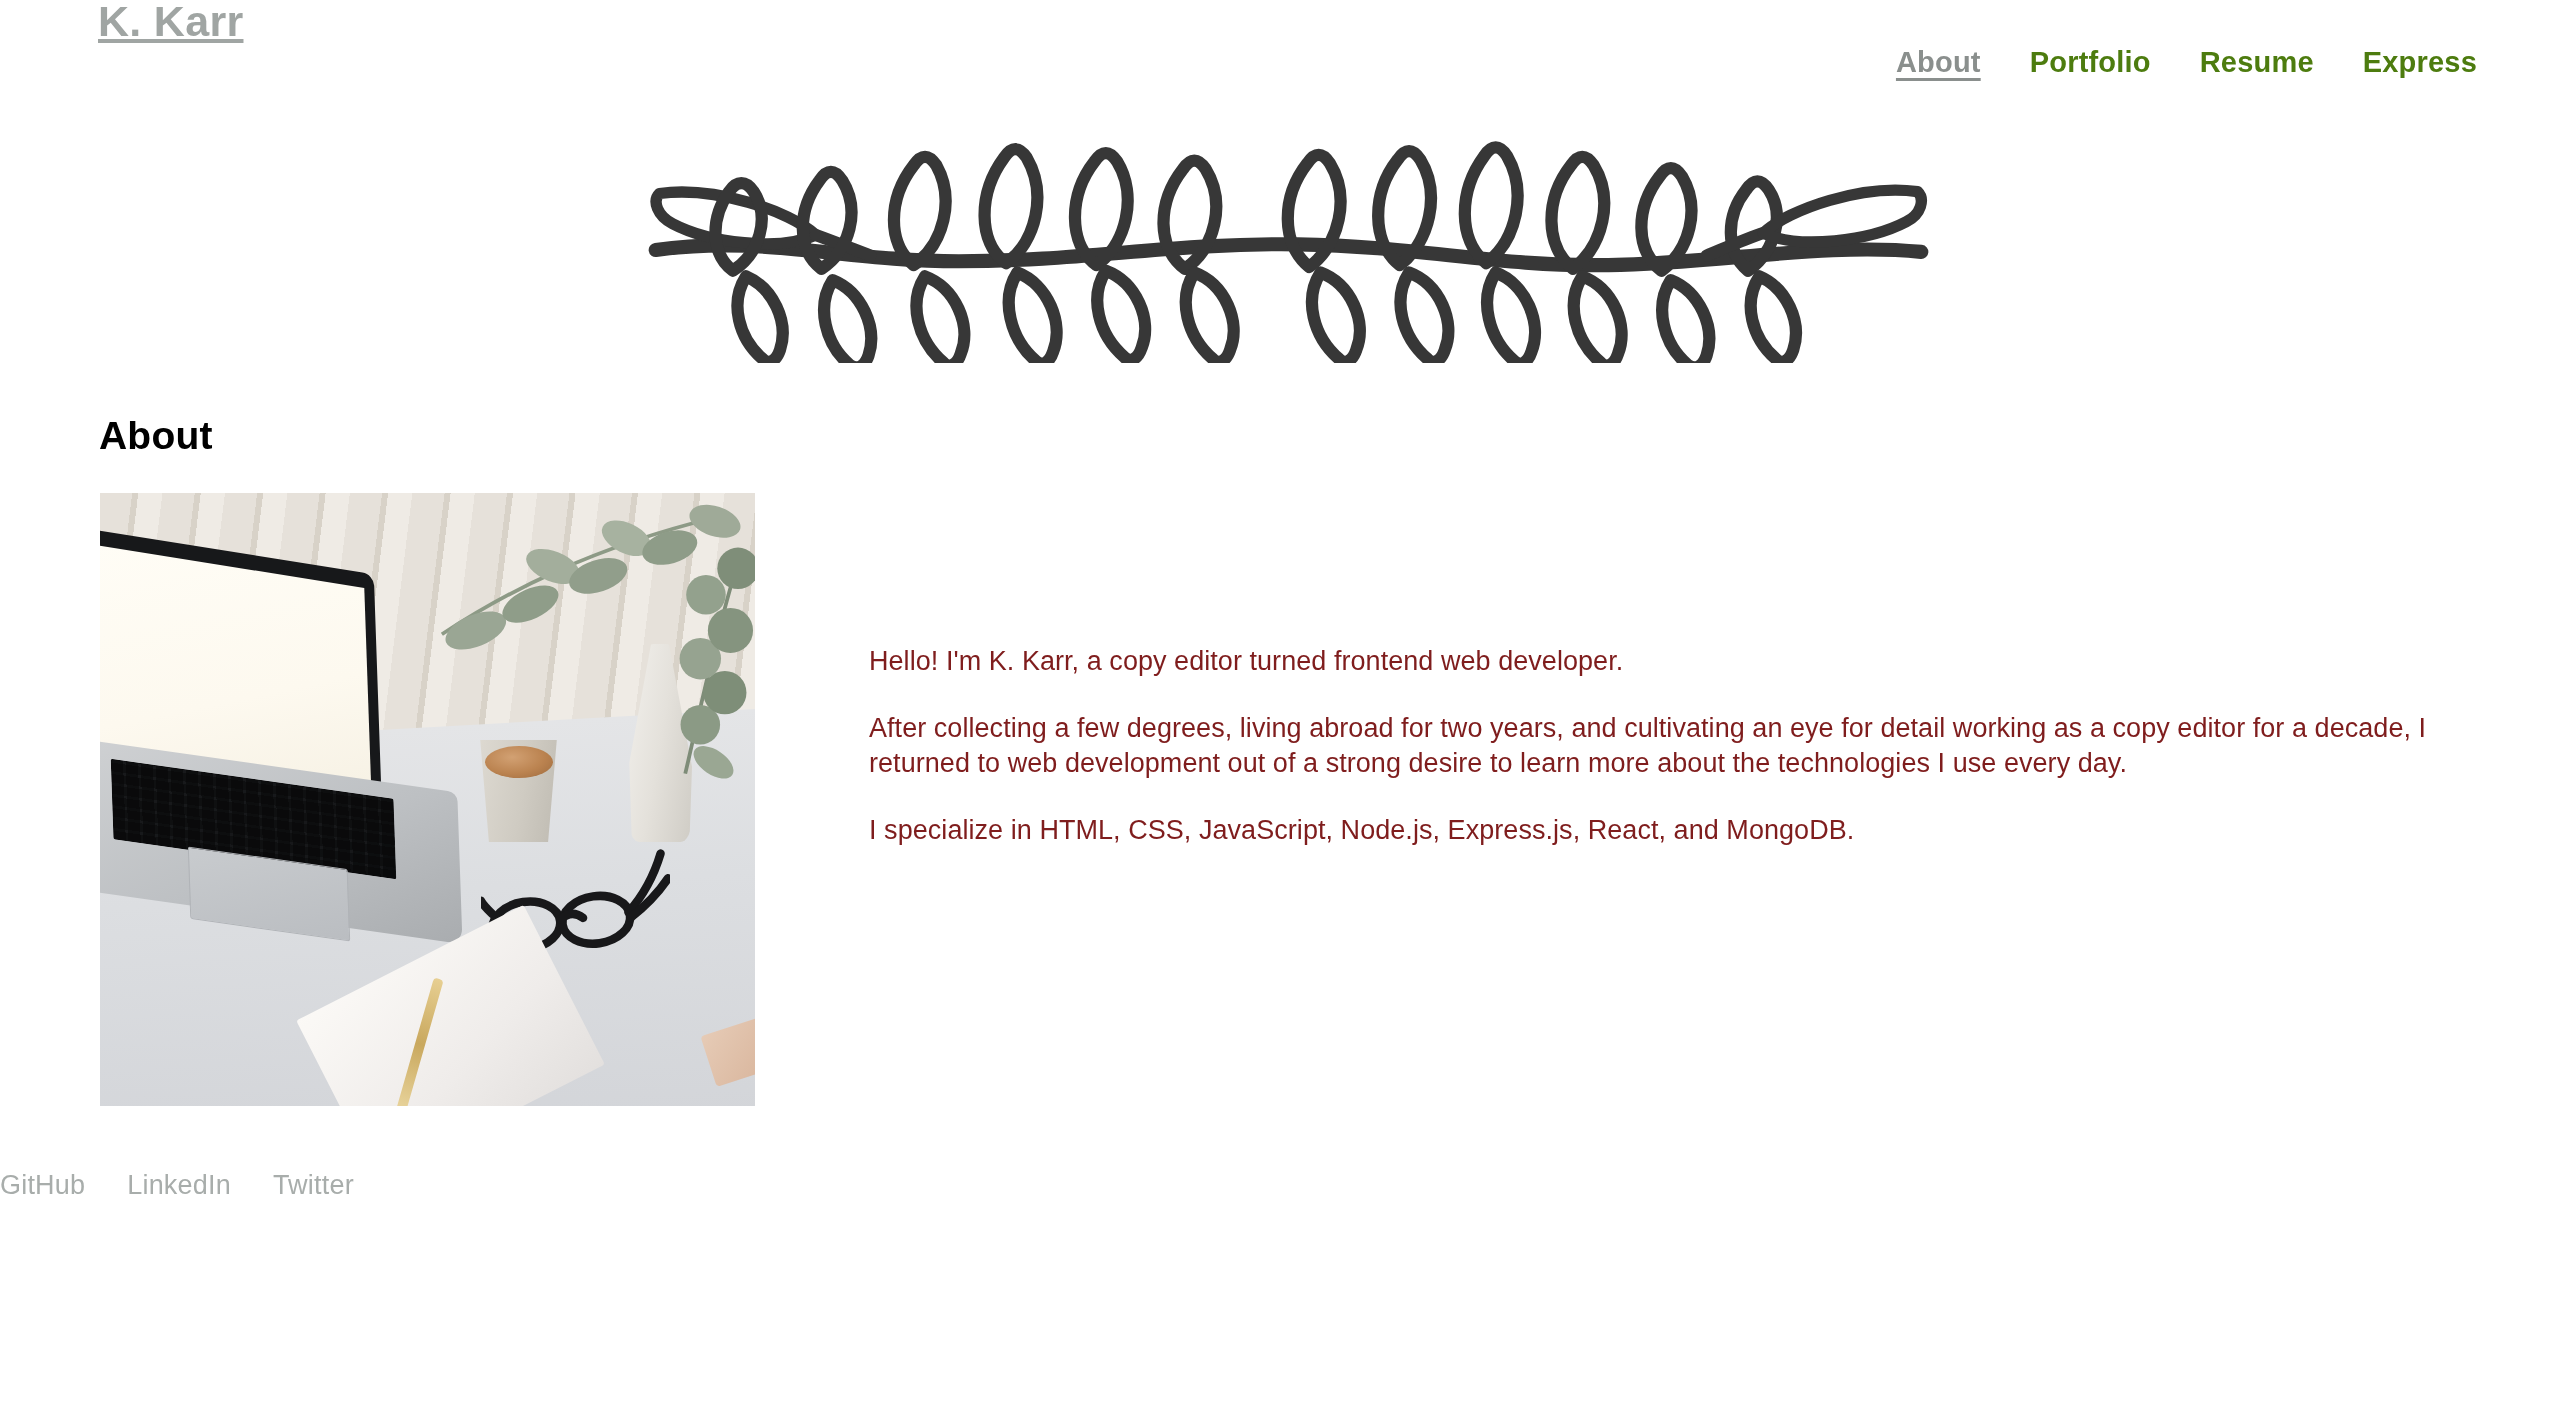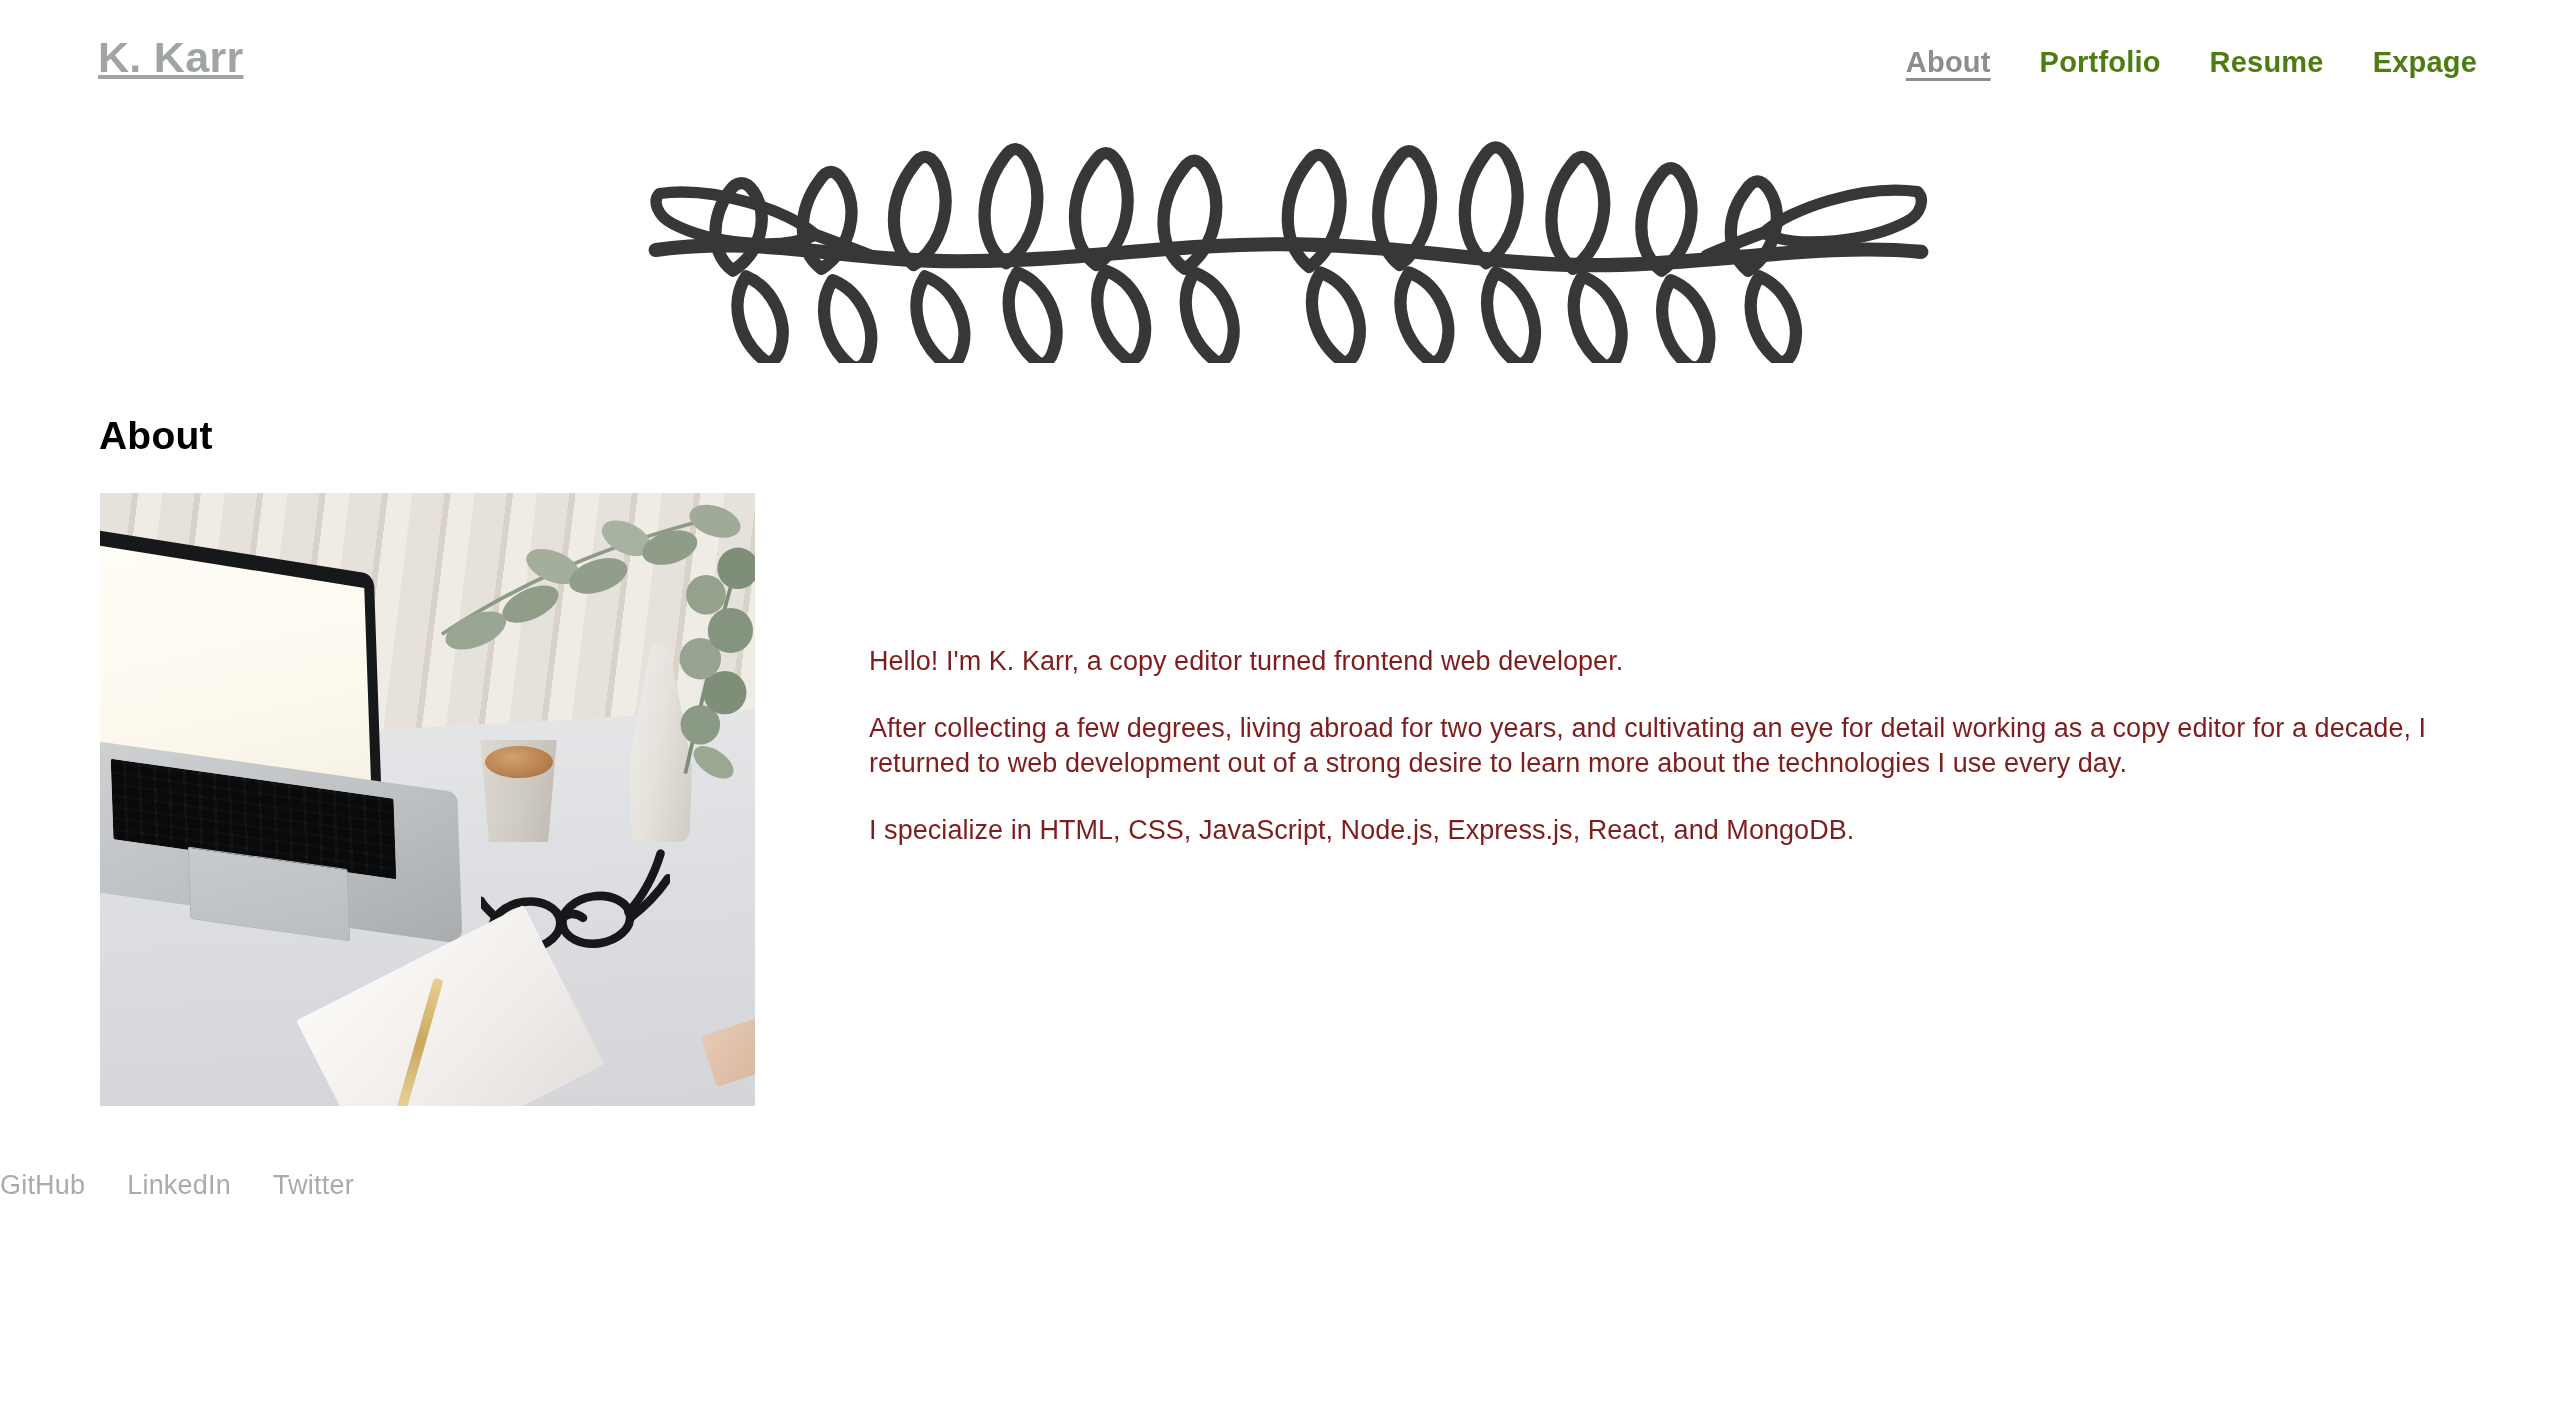--- a/index.html
+++ b/index.html
@@ -27,21 +27,20 @@
     left: 0;
     width: 2576px;
     height: 141px;
     display: flex;
     align-items: flex-start;
     justify-content: space-between;
   }
 
   .brand {
     margin-left: 98px;
-    margin-top: 36px;
     font-size: 43px;
     font-weight: bold;
     color: #a0a5a3;
     letter-spacing: 0.3px;
     line-height: 1;
     white-space: nowrap;
   }
 
   .main-nav {
     margin-right: 99px;
@@ -253,21 +252,21 @@
 <div class="page">
 
   <header class="site-header">
 
     <a class="brand" href="#">K. Karr</a>
 
     <nav class="main-nav">
       <a class="nav-link is-active" href="#">About</a>
       <a class="nav-link" href="#">Portfolio</a>
       <a class="nav-link" href="#">Resume</a>
-      <a class="nav-link" href="#">Expage</a>
+      <a class="nav-link" href="#">Express</a>
     </nav>
   </header>
 
   <div class="laurel-wrap">
     <svg class="laurel-svg" width="1283" height="226" viewBox="0 0 1360 240" fill="none" stroke="#373737" stroke-width="13" stroke-linecap="round" stroke-linejoin="round">
 
       <path d="M8,120 C120,104 210,132 330,132 C460,132 560,112 690,114
                C820,116 900,138 1020,136 C1140,134 1250,112 1352,122" stroke-width="15"></path>
 
       <path d="M12,60 C70,52 150,78 178,104 C140,122 64,112 26,92

